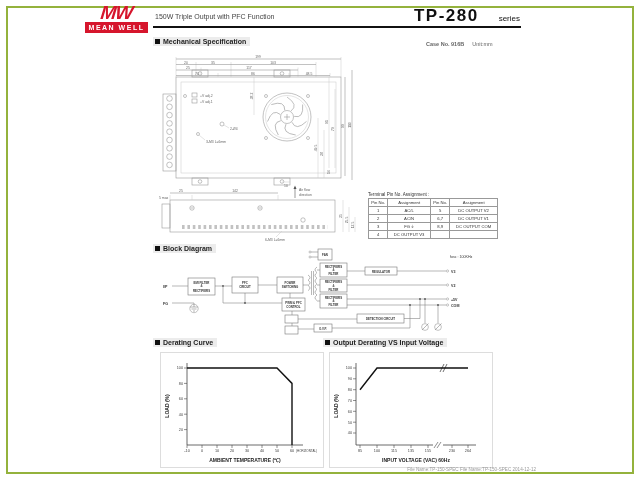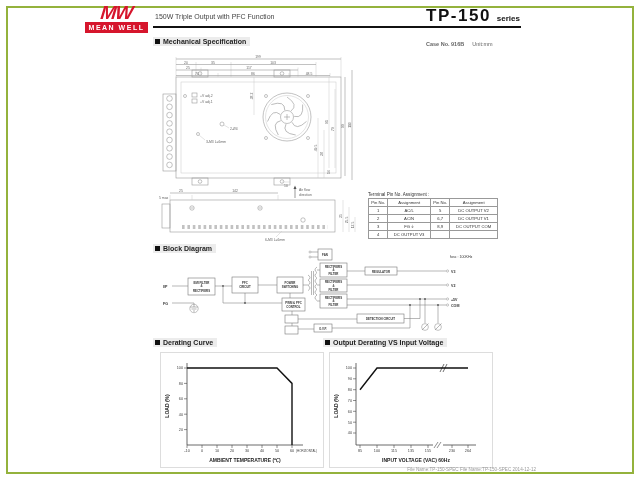--- a/index.html
+++ b/index.html
@@ -8,21 +8,21 @@
   .abs{position:absolute;}
   
   .frame{position:absolute;left:6px;top:6px;right:6px;bottom:6px;border:2px solid #94b23c;pointer-events:none;}
   
   .logo{left:85px;top:4px;width:63px;text-align:center;}
   .logo-mw{font-style:italic;font-weight:bold;font-size:19px;line-height:17px;color:#d6152c;letter-spacing:-1px;transform:skewX(-6deg);}
   .logo-box{background:#d6152c;color:#fff;font-size:7px;font-weight:bold;letter-spacing:1.5px;padding:2px 0;margin-top:1px;}
   .subtitle{left:155px;top:13px;font-size:7px;color:#444;}
   .title{left:370px;top:6px;width:150px;text-align:right;color:#111;white-space:nowrap;}
   .title .model{font-size:17px;font-weight:bold;letter-spacing:1.5px;}
-  .title .series{font-size:8px;font-weight:bold;margin-left:6px;}
+  .title .series{font-size:8px;font-weight:normal;margin-left:20px;}
   .rule{left:153px;top:26px;width:368px;height:2px;background:#111;}
   
   .sechdr{position:absolute;display:flex;align-items:center;gap:3px;background:#ececec;
           padding:1px 4px 1px 2px;font-size:7px;font-weight:bold;color:#222;white-space:nowrap;}
   .sq{width:5px;height:5px;background:#111;flex:0 0 auto;}
   .casenote{left:426px;top:41px;font-size:5.5px;color:#666;}
   .casenote span{margin-left:8px;}
   
   svg{position:absolute;overflow:visible;}
   svg line,svg rect,svg circle,svg path,svg polyline{stroke:#999;fill:none;stroke-width:.6;}
@@ -56,21 +56,21 @@
 <body>
 
 <div class="frame"></div>
 
 <div class="abs logo">
   <div class="logo-mw">MW</div>
   <div class="logo-box">MEAN WELL</div>
 </div>
 <div class="abs subtitle">150W Triple Output with PFC Function</div>
 <div class="abs title">
-  <span class="model">TP-150</span><span class="series">series</span>
+  <span class="model">TP-280</span><span class="series">series</span>
 </div>
 <div class="abs rule"></div>
 
 <div class="sechdr" style="left:153px;top:37px;">
   <span class="sq"></span>
   <span>Mechanical Specification</span>
 </div>
 <div class="abs casenote">
   <b>Case No. 916B</b><span>Unit:mm</span>
 </div>

